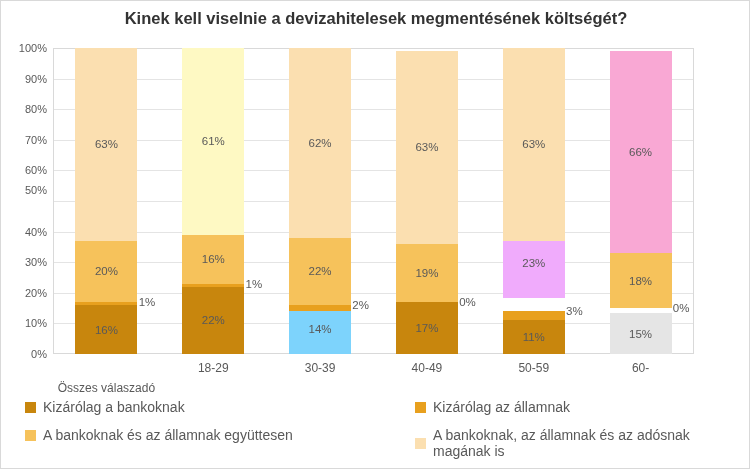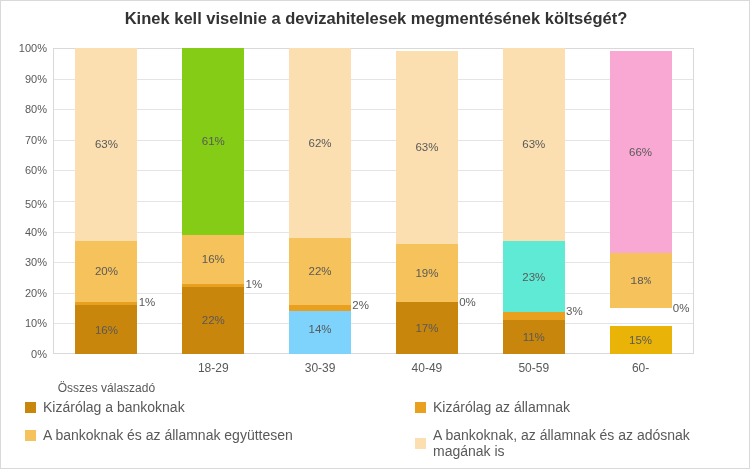--- a/index.html
+++ b/index.html
@@ -139,21 +139,21 @@
 <div id="chart-root">
 
   <div id="chart-title">Kinek kell viselnie a devizahitelesek megmentésének költségét?</div>
 
   <div id="y-axis-labels">
       <div class="ytick" style="top: 306px;">0%</div>
       <div class="ytick" style="top: 275.4px; padding-left: 6px;">10%</div>
       <div class="ytick" style="top: 244.8px;">20%</div>
       <div class="ytick" style="top: 214.2px; padding-left: 36px;">30%</div>
       <div class="ytick" style="top: 183.6px;">40%</div>
-      <div class="ytick" style="top: 156px;">50%</div>
+      <div class="ytick" style="top: 142px;">50%</div>
       <div class="ytick" style="top: 122.4px;">60%</div>
       <div class="ytick" style="top: 91.8px;">70%</div>
       <div class="ytick" style="top: 61.2px;">80%</div>
       <div class="ytick" style="top: 30.6px;">90%</div>
       <div class="ytick" style="top: 0px;">100%</div>
     </div>
 
   <div id="plot">
     <div id="gridlines">
         <div class="gridline" style="top: 275.4px;"></div>
@@ -188,21 +188,21 @@
           <div class="bar-stack">
             <div class="seg" style="height: 67.32px; bottom: 0px; background: rgb(200, 134, 13);">
               <span class="seg-label">22%</span>
             </div>
             <div class="seg" style="height: 3.06px; bottom: 67.32px; background: rgb(232, 160, 30); overflow: visible;">
               <span class="seg-label outside" style="top: -6px;">1%</span>
             </div>
             <div class="seg" style="height: 48.96px; bottom: 70.38px; background: rgb(246, 194, 91);">
               <span class="seg-label">16%</span>
             </div>
-            <div class="seg" style="height: 186.66px; bottom: 119.34px; background: #84cc16;">
+            <div class="seg" style="height: 186.66px; bottom: 119.34px; background: #fef9c3;">
               <span class="seg-label">61%</span>
             </div>
           </div>
         </div>
         <div class="col" style="left: 236.083px; width: 62px;">
           <div class="bar-stack">
             <div class="seg" style="height: 51px; bottom: 0px; background: #7dd3fc;">
               <span class="seg-label">14%</span>
             </div>
             <div class="seg" style="height: 6.12px; bottom: 42.84px; background: rgb(232, 160, 30); overflow: visible;">
@@ -233,37 +233,37 @@
           </div>
         </div>
         <div class="col" style="left: 449.75px; width: 62px;">
           <div class="bar-stack">
             <div class="seg" style="height: 33.66px; bottom: 0px; background: rgb(200, 134, 13);">
               <span class="seg-label">11%</span>
             </div>
             <div class="seg" style="height: 9.18px; bottom: 33.66px; background: rgb(232, 160, 30); overflow: visible;">
               <span class="seg-label outside" style="top: -6px;">3%</span>
             </div>
-            <div class="seg" style="height: 71px; bottom: 42px; background: #5eead4;">
+            <div class="seg" style="height: 71px; bottom: 56px; background: #f0abfc;">
               <span class="seg-label">23%</span>
             </div>
             <div class="seg" style="height: 192.78px; bottom: 113.22px; background: rgb(251, 223, 176);">
               <span class="seg-label">63%</span>
             </div>
           </div>
         </div>
         <div class="col" style="left: 556.583px; width: 62px;">
           <div class="bar-stack">
-            <div class="seg" style="height: 28px; bottom: 0px; background: #eab308;">
+            <div class="seg" style="height: 41px; bottom: 0px; background: #e5e5e5;">
               <span class="seg-label">15%</span>
             </div>
             <div class="seg" style="height: 0px; bottom: 45.9px; background: rgb(232, 160, 30); overflow: visible;">
               <span class="seg-label outside" style="top: -6px;">0%</span>
             </div>
-            <div class="seg" style="height: 55.08px; bottom: 45.9px; background: rgb(246, 194, 91); font-family: Liberation Mono, monospace;">
+            <div class="seg" style="height: 55.08px; bottom: 45.9px; background: rgb(246, 194, 91);">
               <span class="seg-label">18%</span>
             </div>
             <div class="seg" style="height: 201.96px; bottom: 100.98px; background: #f9a8d4;">
               <span class="seg-label">66%</span>
             </div>
           </div>
         </div>
       </div>
   </div>
 

